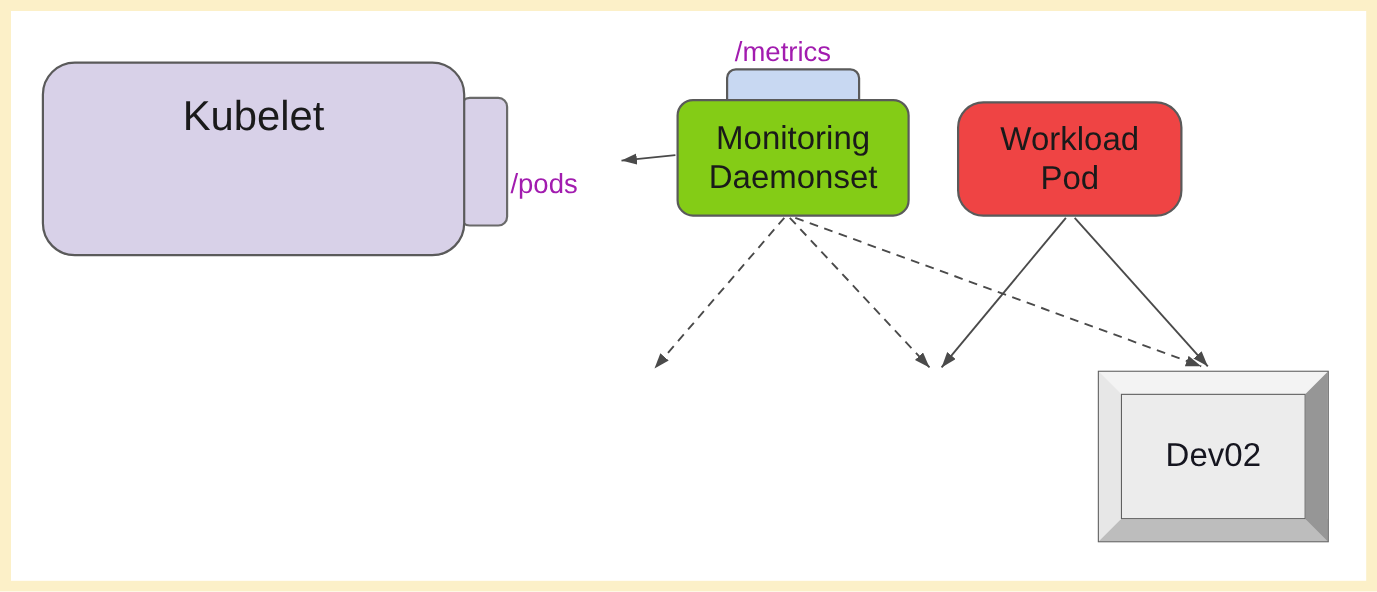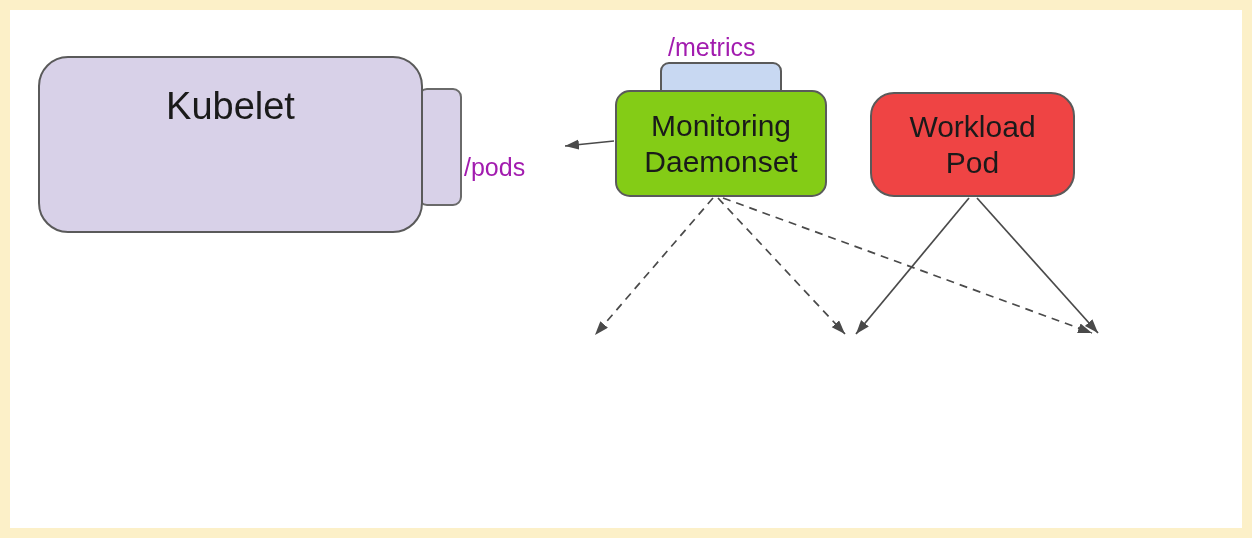--- a/index.html
+++ b/index.html
@@ -70,20 +70,25 @@
   <div class="node monitoring">
     <span>Monitoring
 Daemonset</span>
   </div>
 
   <div class="node workload">
     <span>Workload
 Pod</span>
   </div>
 
+  <div class="device dev02">
+    <div class="device-face">
+      <span>Dev02</span>
+    </div>
+  </div>
 
   <svg class="edges" id="edges-svg" width="1252" height="538" viewBox="0 0 1252 538">
     <defs>
       <marker id="arrowhead" markerUnits="userSpaceOnUse" markerWidth="16" markerHeight="12" refX="14" refY="5" orient="auto">
         <path d="M0,0 L14,5 L0,10 Z" fill="#4a4a4a"></path>
       </marker>
     </defs>
   <line x1="614" y1="141" x2="565" y2="146" class="edge solid" marker-end="url(#arrowhead)"></line>
       <line x1="713" y1="198" x2="595" y2="335" class="edge dashed" marker-end="url(#arrowhead)"></line>
       <line x1="718" y1="198" x2="845" y2="334" class="edge dashed" marker-end="url(#arrowhead)"></line>

